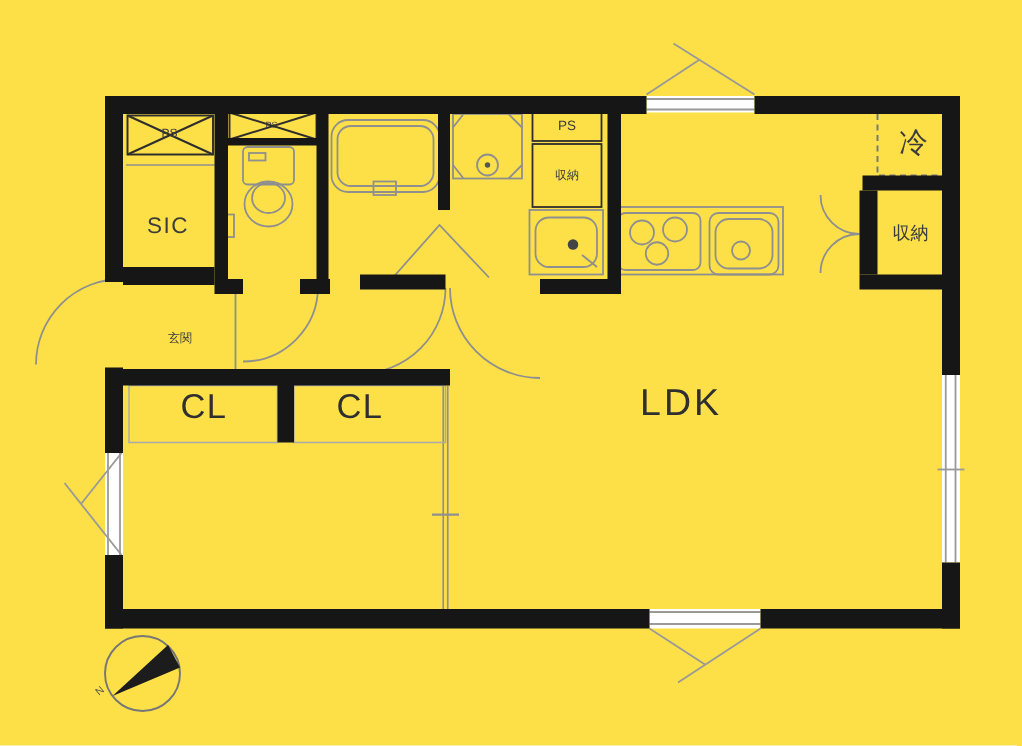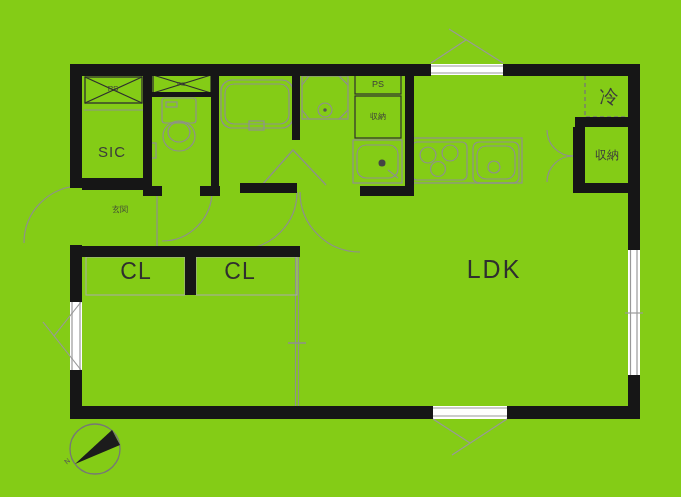--- a/index.html
+++ b/index.html
@@ -1,16 +1,16 @@
 <!DOCTYPE html>
 <html><head>
 <meta charset="utf-8">
 <style>
   html,body{margin:0;padding:0;background:#ffffff;}
-  #stage{position:relative;width:681px;height:497px;background:#84cc16;overflow:hidden;
+  #stage{position:relative;width:681px;height:497px;background:#fde047;overflow:hidden;
          font-family:"Liberation Sans","DejaVu Sans",sans-serif;}
   .wall{position:absolute;background:#161616;}
   .lbl{position:absolute;transform:translate(-50%,-50%);color:#3c3c3c;white-space:nowrap;
        font-family:"Liberation Sans","DejaVu Sans",sans-serif;line-height:1;}
   svg{position:absolute;left:0;top:0;}
 </style>
 </head>
 <body>
 
 <div id="stage">
@@ -160,23 +160,23 @@
   <div class="wall" style="left:82px;top:246px;width:218px;height:11px;"></div>
   <div class="wall" style="left:185px;top:246px;width:11px;height:49px;"></div>
 
   <div class="wall" style="left:575px;top:117px;width:65px;height:10px;"></div>
   <div class="wall" style="left:573px;top:127px;width:12px;height:56px;"></div>
   <div class="wall" style="left:573px;top:183px;width:67px;height:10px;"></div>
 
   <span class="lbl" style="left:113px;top:89px;font-size:8px;">PS</span>
   <span class="lbl" style="left:181px;top:84px;font-size:6px;">PS</span>
   <span class="lbl" style="left:112px;top:151px;font-size:15px;letter-spacing:1px;">SIC</span>
-  <span class="lbl" style="left:120px;top:210px;font-size:8px;">玄関</span>
+  <span class="lbl" style="left:120px;top:226px;font-size:8px;">玄関</span>
   <span class="lbl" style="left:378px;top:84px;font-size:9px;">PS</span>
   <span class="lbl" style="left:378px;top:117px;font-size:8px;">収納</span>
   <span class="lbl" style="left:609px;top:96px;font-size:19px;">冷</span>
   <span class="lbl" style="left:607px;top:155px;font-size:12px;">収納</span>
-  <span class="lbl" style="left:494px;top:269px;font-size:25px;letter-spacing:2px;color:#2f2f2f;">LDK</span>
+  <span class="lbl" style="left:454px;top:269px;font-size:25px;letter-spacing:2px;color:#2f2f2f;">LDK</span>
   <span class="lbl" style="left:136px;top:271px;font-size:23px;letter-spacing:1px;color:#2f2f2f;">CL</span>
   <span class="lbl" style="left:240px;top:271px;font-size:23px;letter-spacing:1px;color:#2f2f2f;">CL</span>
   <span class="lbl" style="left:67px;top:461px;font-size:7px;color:#555;transform:translate(-50%,-50%) rotate(-40deg);">N</span>
 
 </div>
 
 </body></html>

